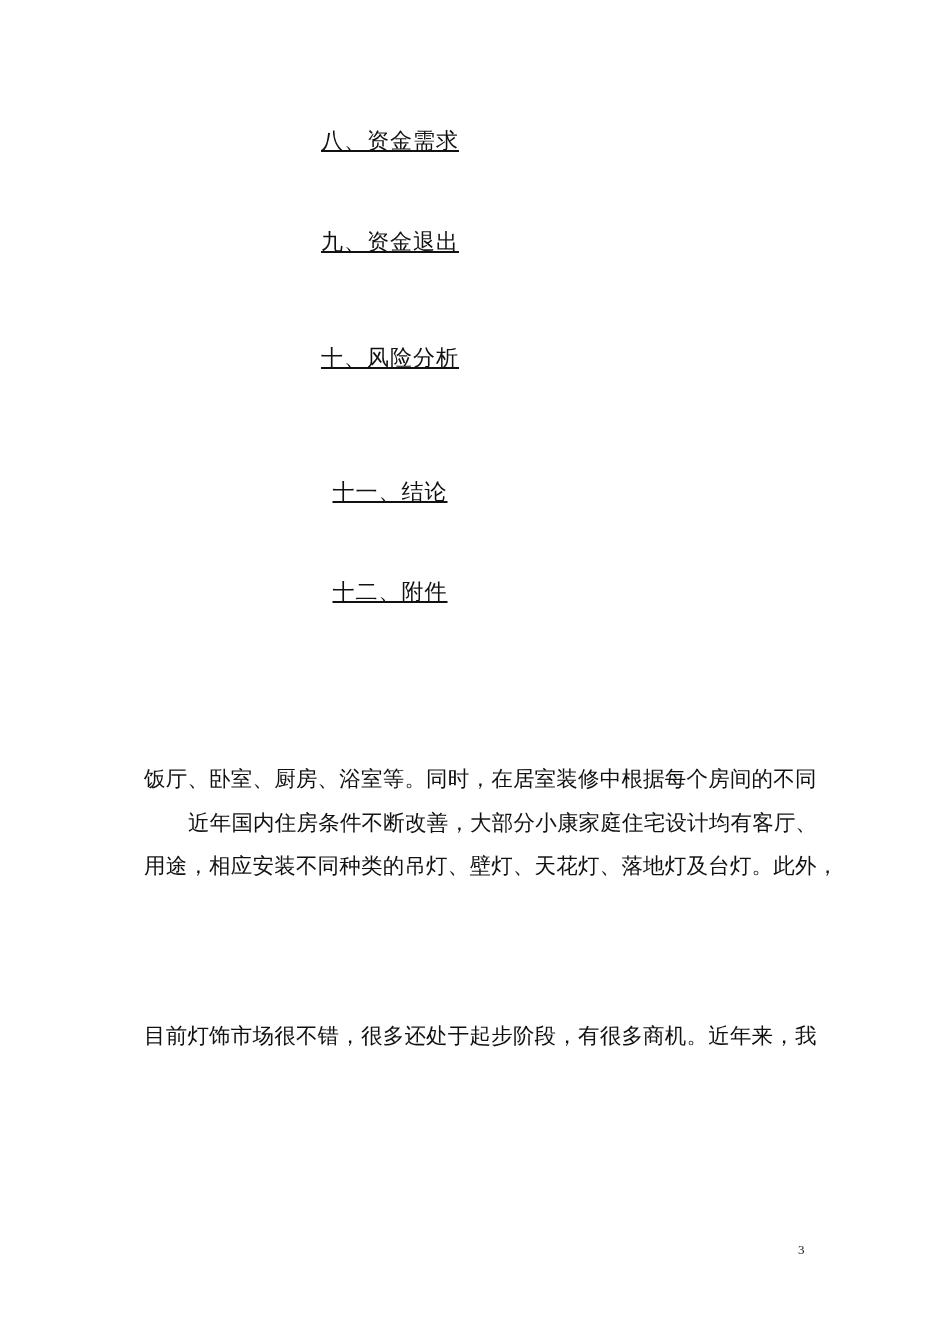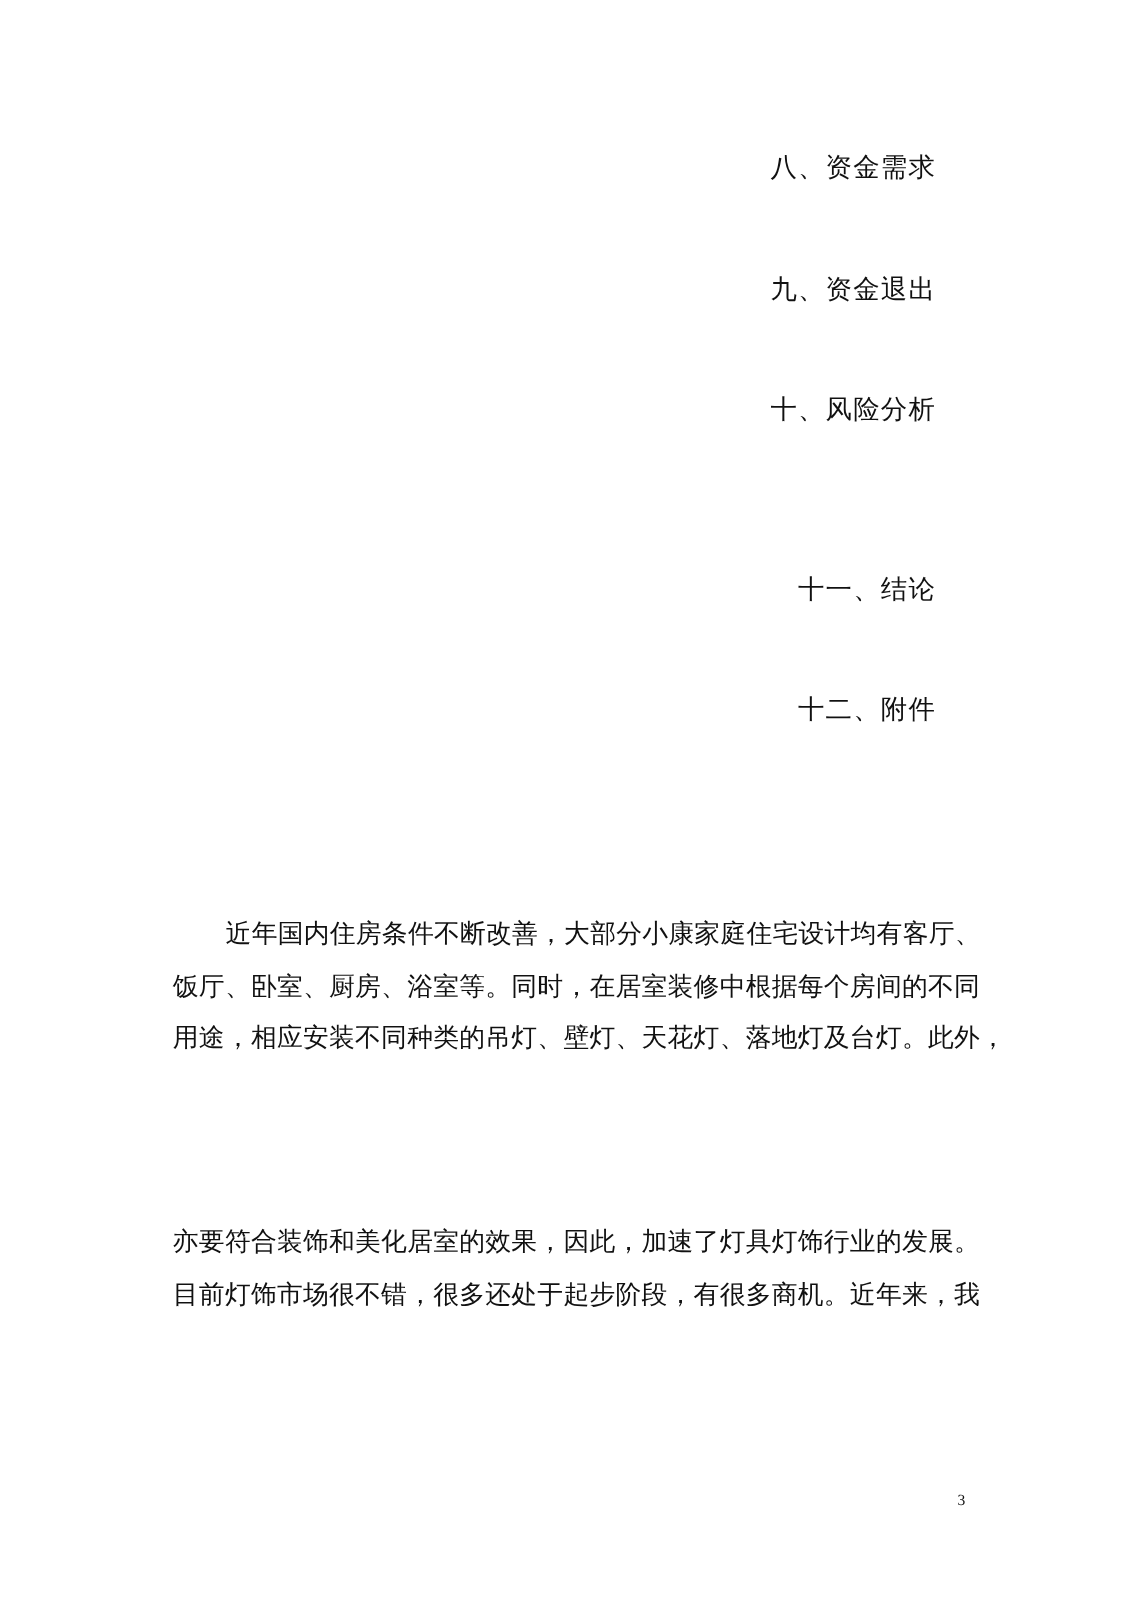--- a/index.html
+++ b/index.html
@@ -1,41 +1,40 @@
 <!DOCTYPE html>
 <html><head>
 <meta charset="utf-8">
 <style>
   html, body { margin: 0; padding: 0; background: #ffffff; }
   body { width: 950px; height: 1344px; position: relative; overflow: hidden;
          font-family: "DejaVu Serif", "Liberation Serif", serif; color: #111; }
-  .heading { position: absolute; left: 0; width: 780px; text-align: right;
-             font-size: 22px; letter-spacing: 1px; line-height: 26px; }
+  .heading { position: absolute; left: 0; width: 780px; text-align: center;
+             font-size: 22px; letter-spacing: 1px; line-height: 26px; text-decoration: underline; }
   .para { position: absolute; left: 144px; width: 680px; font-size: 21.5px;
           line-height: 43.5px; text-align: justify; letter-spacing: 0.2px; }
   .para .line { display: block; white-space: nowrap; height: 43.5px; }
   .indent { padding-left: 44px; }
   .page-num { position: absolute; left: 798px; top: 1242px; font-size: 13px;
               font-family: "Liberation Serif", serif; }
 </style>
 </head>
 <body>
 
 <div>
   <div class="heading" style="top:128px">八、资金需求</div>
   <div class="heading" style="top:229px">九、资金退出</div>
-  <div class="heading" style="top:329px">十、风险分析</div>
+  <div class="heading" style="top:345px">十、风险分析</div>
   <div class="heading" style="top:479px">十一、结论</div>
   <div class="heading" style="top:579px">十二、附件</div>
 
   <div class="para" style="top:757px">
+    <span class="line">饭厅、卧室、厨房、浴室等。同时，在居室装修中根据每个房间的不同</span>
     <span class="line indent">近年国内住房条件不断改善，大部分小康家庭住宅设计均有客厅、</span>
-    <span class="line">饭厅、卧室、厨房、浴室等。同时，在居室装修中根据每个房间的不同</span>
     <span class="line">用途，相应安装不同种类的吊灯、壁灯、天花灯、落地灯及台灯。此外，</span>
   </div>
 
   <div class="para" style="top:1014px">
-    <span class="line">亦要符合装饰和美化居室的效果，因此，加速了灯具灯饰行业的发展。</span>
     <span class="line">目前灯饰市场很不错，很多还处于起步阶段，有很多商机。近年来，我</span>
   </div>
 
   <div class="page-num">3</div>
 </div>
 
 </body></html>

